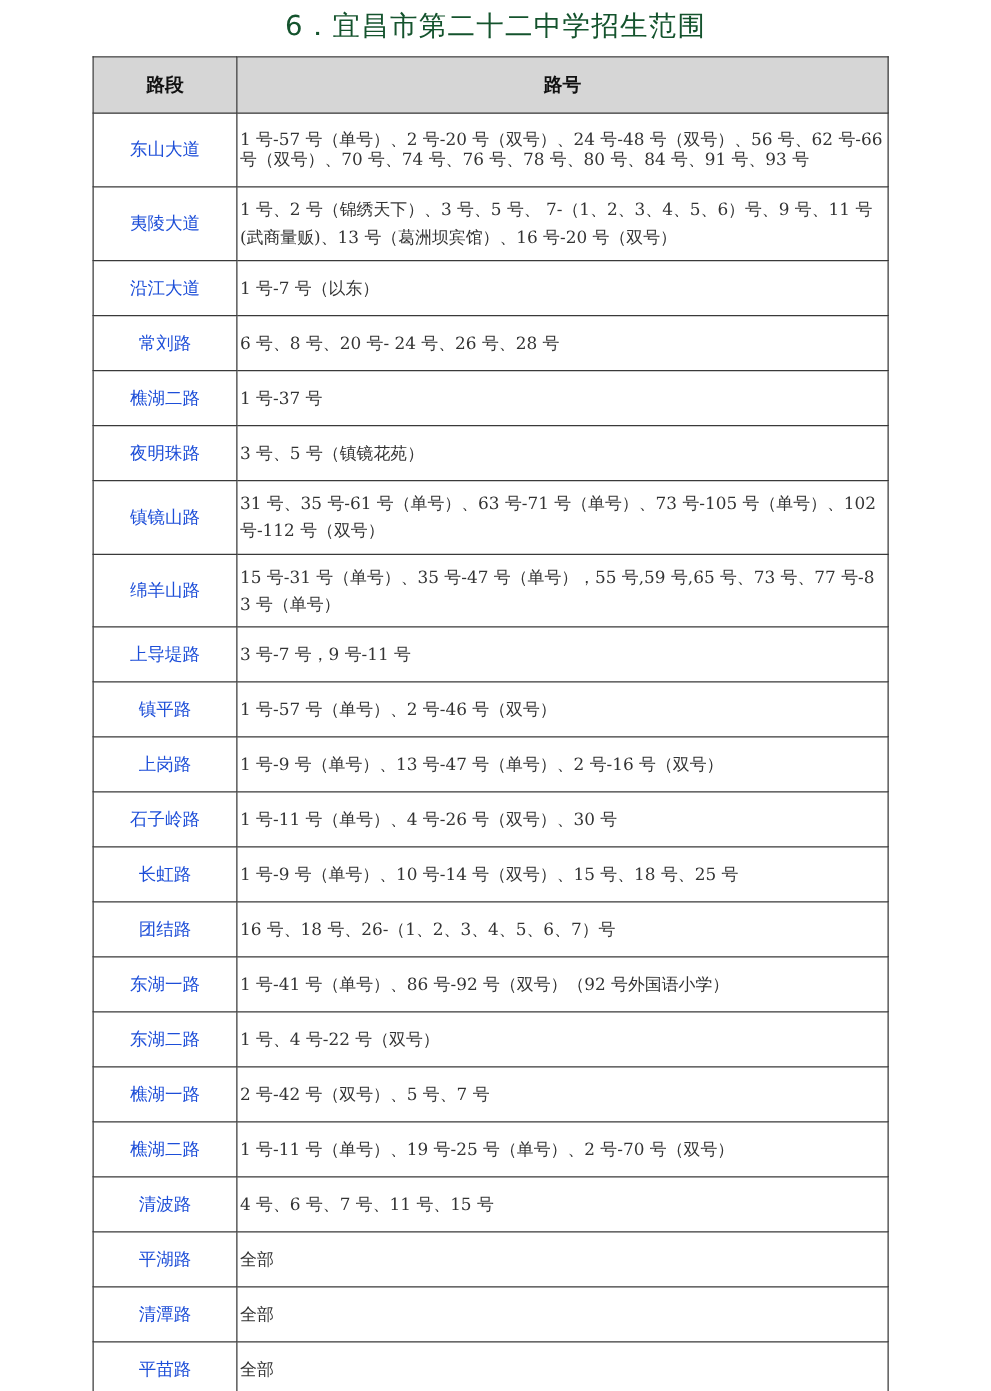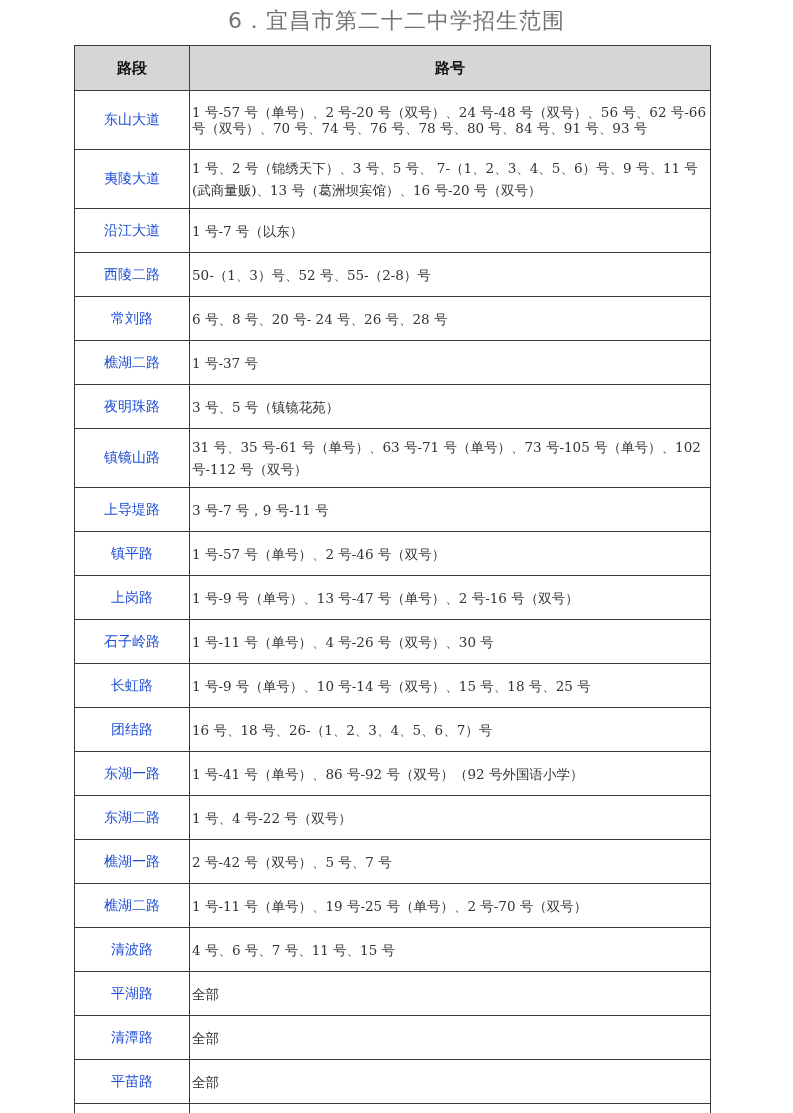--- a/index.html
+++ b/index.html
@@ -1,19 +1,19 @@
 <!DOCTYPE html>
 <html><head>
   <meta charset="utf-8">
   <style>
     html, body { margin: 0; padding: 0; background: #ffffff; }
     body { width: 793px; height: 1113px; position: relative; overflow: hidden;
            font-family: "DejaVu Serif", "Liberation Serif", serif; color: #222; }
     .title { position: absolute; top: 6px; left: 0; width: 793px; text-align: center;
-             font-family: "DejaVu Sans", sans-serif; font-size: 22px; color: #737373; letter-spacing: 1px; }
+             font-family: "DejaVu Sans", sans-serif; font-size: 22px; color: #14532d; letter-spacing: 1px; }
     table { position: absolute; top: 45px; left: 74px; width: 636px; border-collapse: collapse;
             table-layout: fixed; }
     col.c1 { width: 115px; }
     col.c2 { width: 521px; }
     th, td { border: 1.5px solid #3a3a3a; padding: 4px; }
     th { background: #d6d6d6; height: 36px; font-family: "DejaVu Sans", sans-serif;
          font-weight: bold; font-size: 15px; color: #111; }
     td.road { text-align: center; font-size: 14px; color: #1d4ed8; font-family: "DejaVu Sans", sans-serif; }
     td.nums { text-align: left; font-size: 13.5px; color: #333; padding-left: 2px; line-height: 18px;
               font-family: "DejaVu Serif", serif; word-break: break-all; }
@@ -44,38 +44,38 @@
     </tr>
     <tr class="h3">
       <td class="road">夷陵大道</td>
       <td class="nums" style="line-height:22px;">1 号、2 号（锦绣天下）、3 号、5 号、 7-（1、2、3、4、5、6）号、9 号、11 号(武商量贩)、13 号（葛洲坝宾馆）、16 号-20 号（双号）</td>
     </tr>
     <tr class="h1">
       <td class="road">沿江大道</td>
       <td class="nums">1 号-7 号（以东）</td>
     </tr>
     <tr class="h1">
-      <td class="road">西陵二路</td>
-      <td class="nums">50-（1、3）号、52 号、55-（2-8）号</td>
-    </tr>
-    <tr class="h1">
       <td class="road">常刘路</td>
       <td class="nums">6 号、8 号、20 号- 24 号、26 号、28 号</td>
     </tr>
     <tr class="h1">
       <td class="road">樵湖二路</td>
       <td class="nums">1 号-37 号</td>
     </tr>
     <tr class="h1">
       <td class="road">夜明珠路</td>
       <td class="nums">3 号、5 号（镇镜花苑）</td>
     </tr>
     <tr class="h3">
       <td class="road">镇镜山路</td>
       <td class="nums" style="line-height:22px;">31 号、35 号-61 号（单号）、63 号-71 号（单号）、73 号-105 号（单号）、102 号-112 号（双号）</td>
+    </tr>
+    <tr class="h2">
+      <td class="road">绵羊山路</td>
+      <td class="nums" style="line-height:22px;">15 号-31 号（单号）、35 号-47 号（单号），55 号,59 号,65 号、73 号、77 号-83 号（单号）</td>
     </tr>
     <tr class="h1">
       <td class="road">上导堤路</td>
       <td class="nums">3 号-7 号，9 号-11 号</td>
     </tr>
     <tr class="h1">
       <td class="road">镇平路</td>
       <td class="nums">1 号-57 号（单号）、2 号-46 号（双号）</td>
     </tr>
     <tr class="h1">

